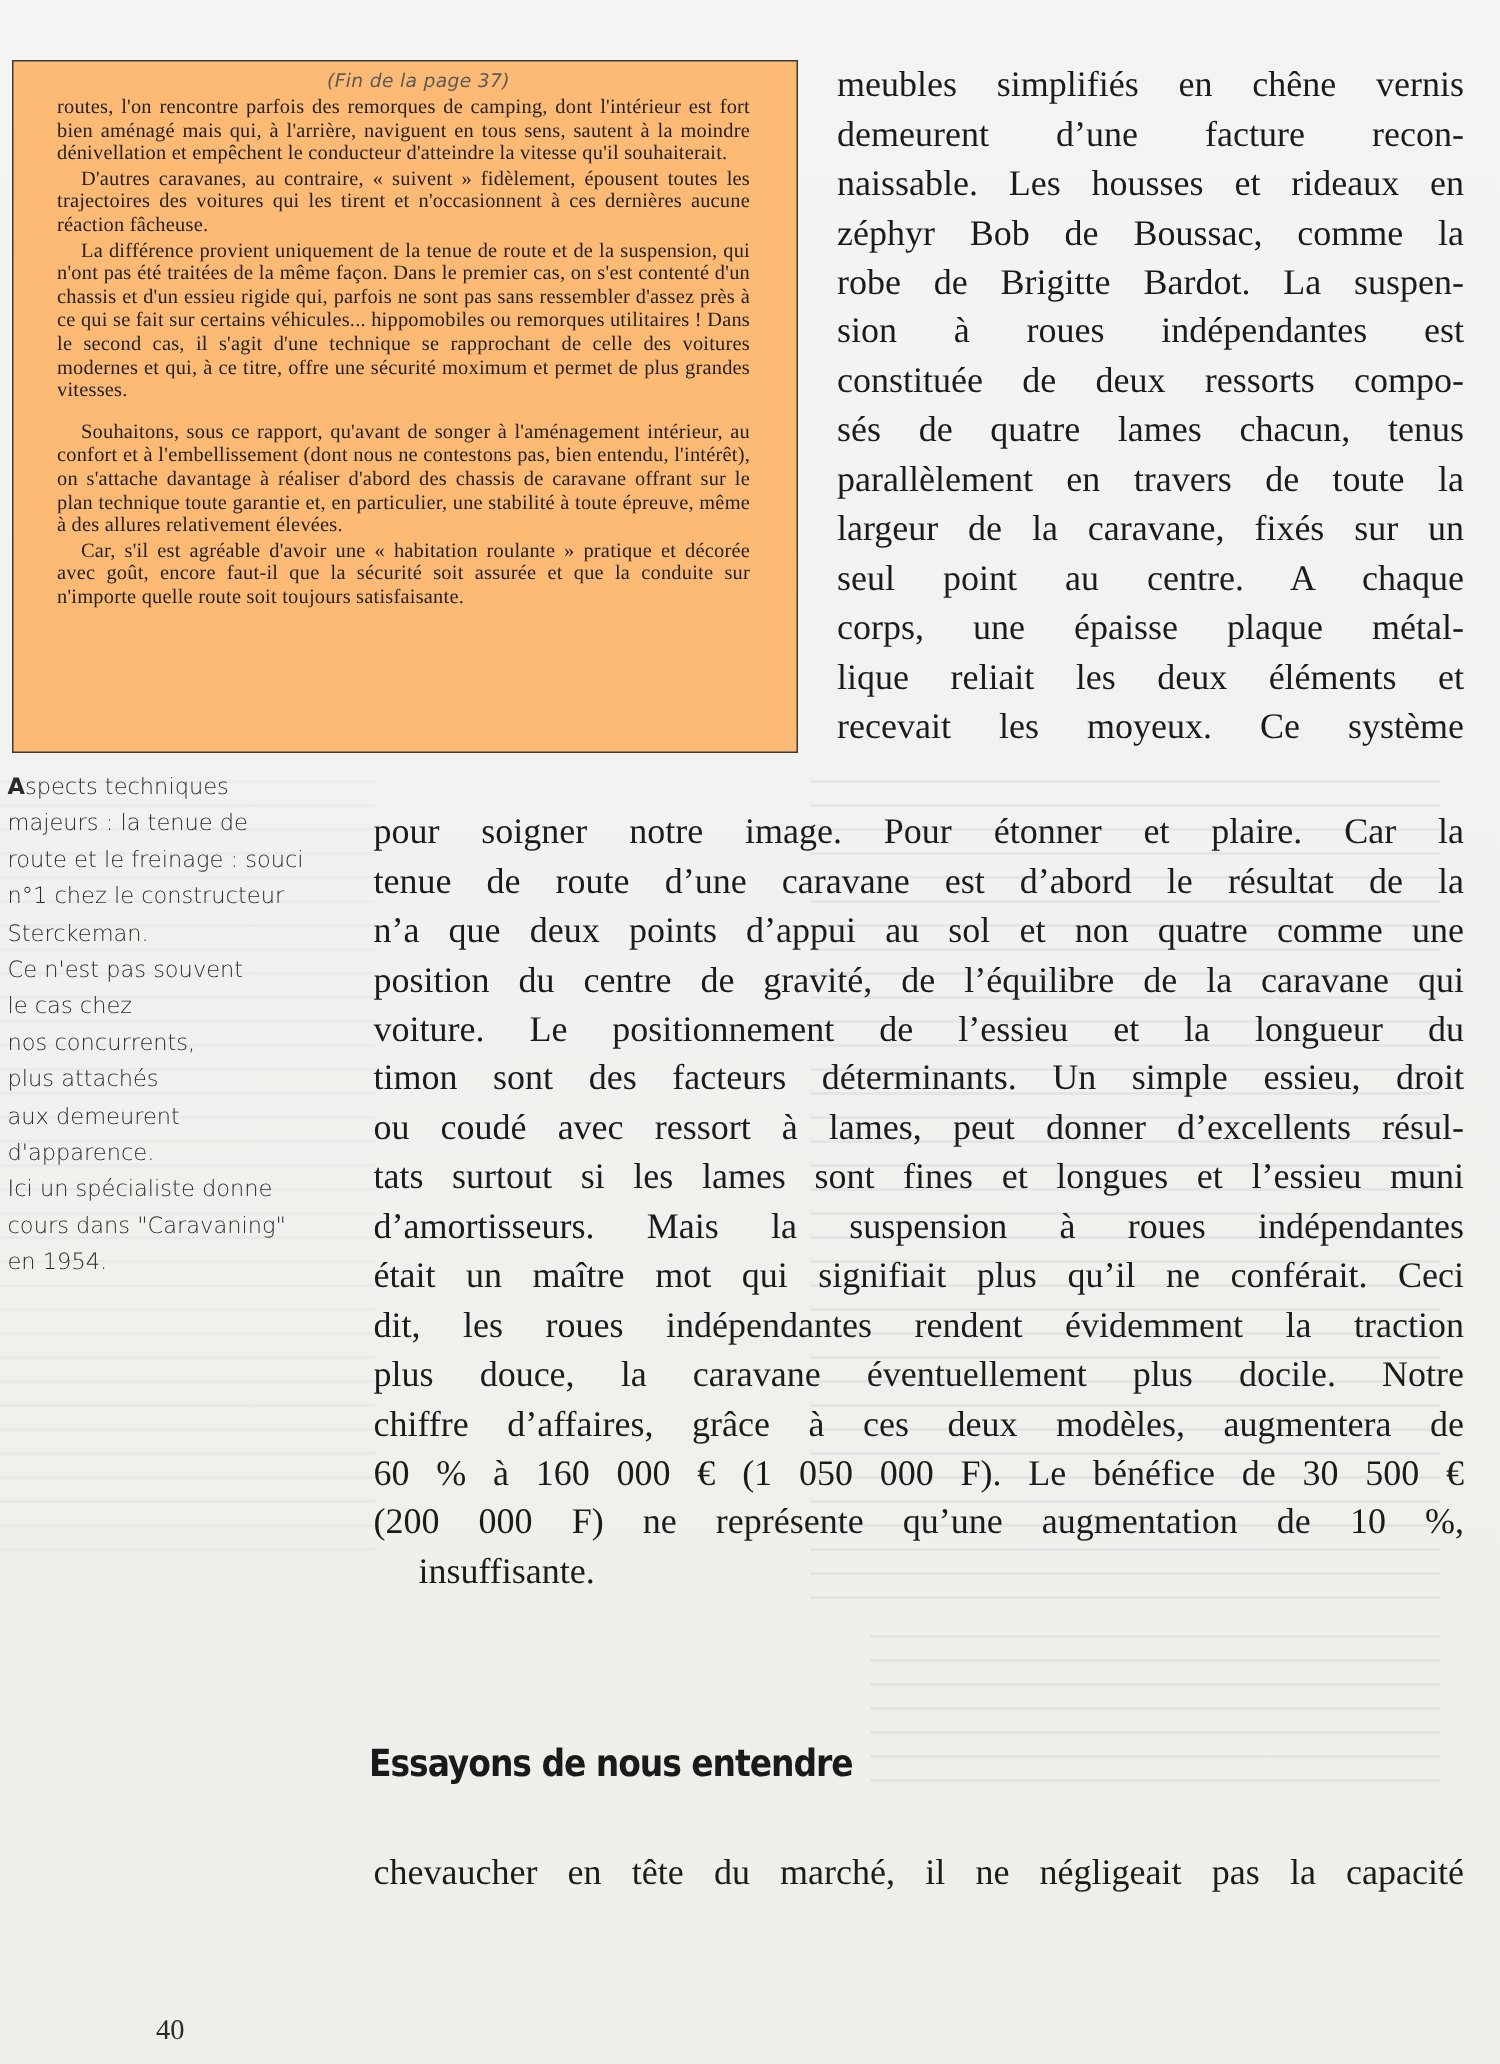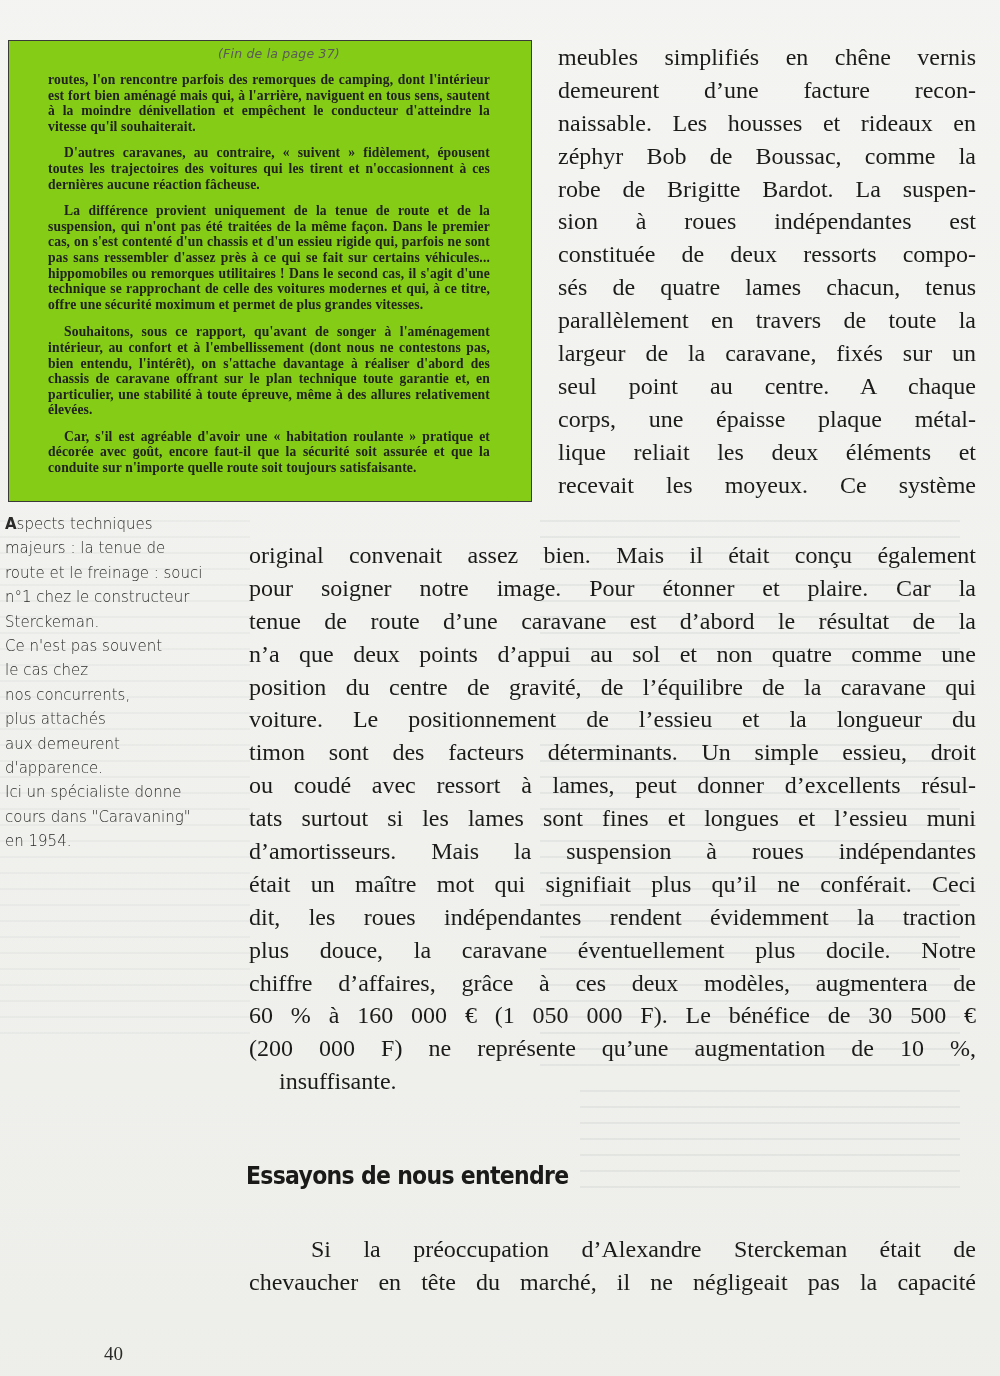--- a/index.html
+++ b/index.html
@@ -37,37 +37,37 @@
     .ghost.g3 { left: 580px; top: 1090px; width: 380px; height: 110px; }
 
     
     .quote-box {
       position: absolute;
       left: 8px;
       top: 40px;
       width: 524px;
       height: 462px;
       border: 1.5px solid #3a3a38;
-      background: #84cc16;
+      background: #fdba74;
       box-sizing: border-box;
       padding: 2px 30px 0 28px;
     }
     .quote-caption {
       text-align: center;
       font-family: "DejaVu Sans", sans-serif;
       font-style: italic;
       font-size: 12.5px;
       color: #5a5a58;
       margin: 3px 0 2px 20px;
       letter-spacing: 0.2px;
     }
     .quote-body p {
-      margin: 11px;
+      margin: 1px;
       font-family: "Liberation Serif", serif;
-      font-weight: bold;
+      font-weight: normal;
       font-size: 13.6px;
       line-height: 15.6px;
       text-align: justify;
       color: #222220;
       letter-spacing: 0.15px;
     }
     .quote-body p.indent { text-indent: 16px; }
     .quote-body p.gap { margin-top: 12px; }
 
     
@@ -190,21 +190,20 @@
   <span class="line">sés de quatre lames chacun, tenus</span>
   <span class="line">parallèlement en travers de toute la</span>
   <span class="line">largeur de la caravane, fixés sur un</span>
   <span class="line">seul point au centre. A chaque</span>
   <span class="line">corps, une épaisse plaque métal-</span>
   <span class="line">lique reliait les deux éléments et</span>
   <span class="line">recevait les moyeux. Ce système</span>
 </div>
 
 <div class="body-text col-wide">
-  <span class="line">original convenait assez bien. Mais il était conçu également</span>
   <span class="line">pour soigner notre image. Pour étonner et plaire. Car la</span>
   <span class="line">tenue de route d’une caravane est d’abord le résultat de la</span>
   <span class="line">n’a que deux points d’appui au sol et non quatre comme une</span>
   <span class="line">position du centre de gravité, de l’équilibre de la caravane qui</span>
   <span class="line">voiture. Le positionnement de l’essieu et la longueur du</span>
   <span class="line">timon sont des facteurs déterminants. Un simple essieu, droit</span>
   <span class="line">ou coudé avec ressort à lames, peut donner d’excellents résul-</span>
   <span class="line">tats surtout si les lames sont fines et longues et l’essieu muni</span>
   <span class="line">d’amortisseurs. Mais la suspension à roues indépendantes</span>
   <span class="line">était un maître mot qui signifiait plus qu’il ne conférait. Ceci</span>
@@ -212,17 +211,16 @@
   <span class="line">plus douce, la caravane éventuellement plus docile. Notre</span>
   <span class="line">chiffre d’affaires, grâce à ces deux modèles, augmentera de</span>
   <span class="line">60 % à 160 000 € (1 050 000 F). Le bénéfice de 30 500 €</span>
   <span class="line">(200 000 F) ne représente qu’une augmentation de 10 %,</span>
   <span class="line last">insuffisante.</span>
 </div>
 
 <div class="section-heading">Essayons de nous entendre</div>
 
 <div class="body-text col-bottom">
-  <span class="line first">Si la préoccupation d’Alexandre Sterckeman était de</span>
   <span class="line">chevaucher en tête du marché, il ne négligeait pas la capacité</span>
 </div>
 
 <div class="page-number">40</div>
 
 </body></html>

